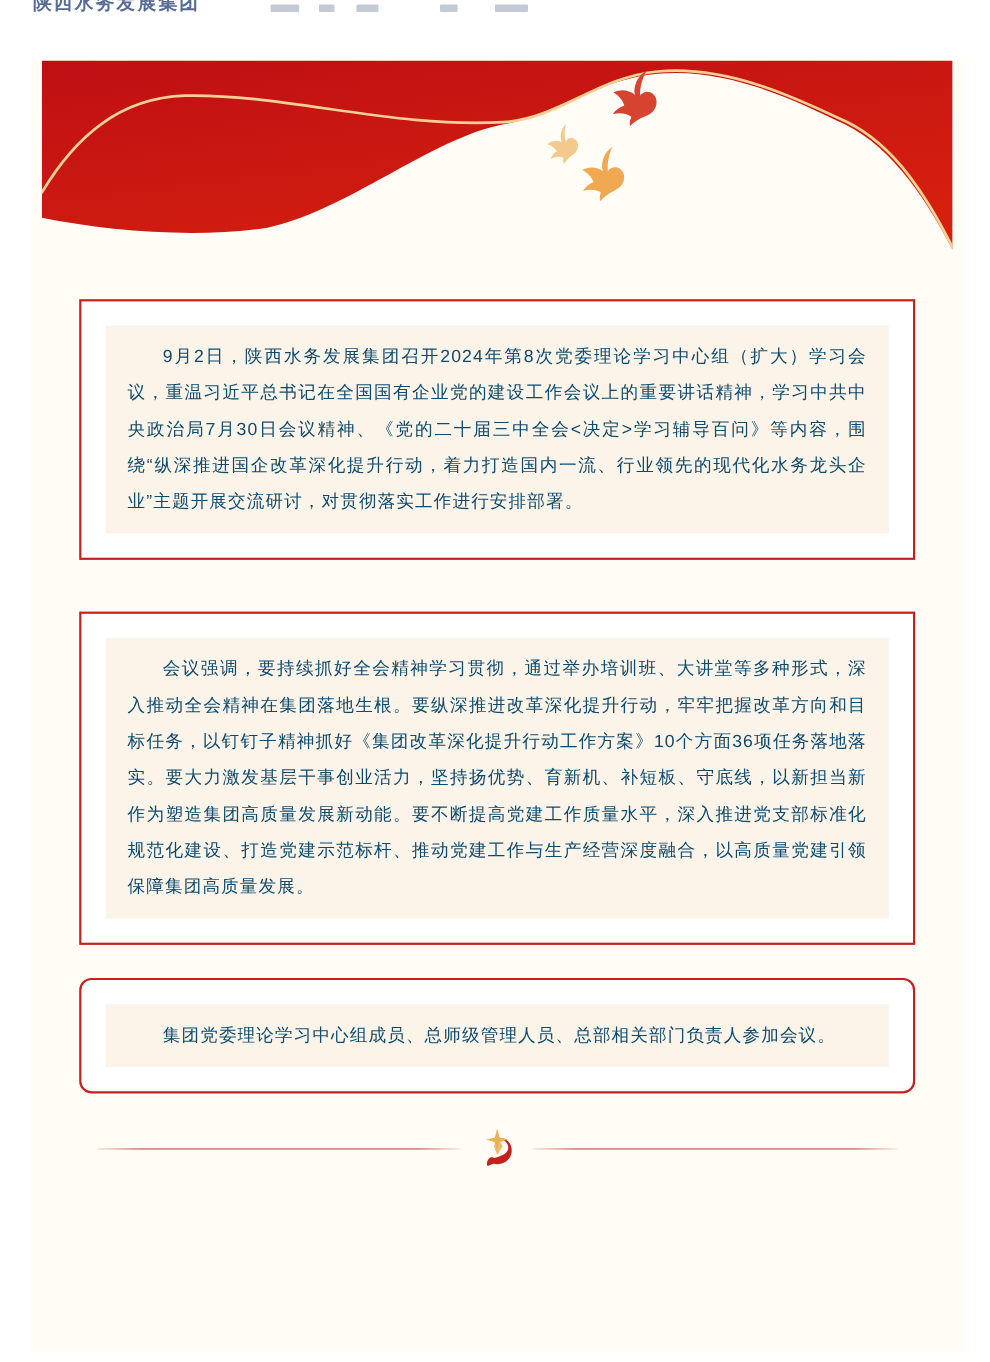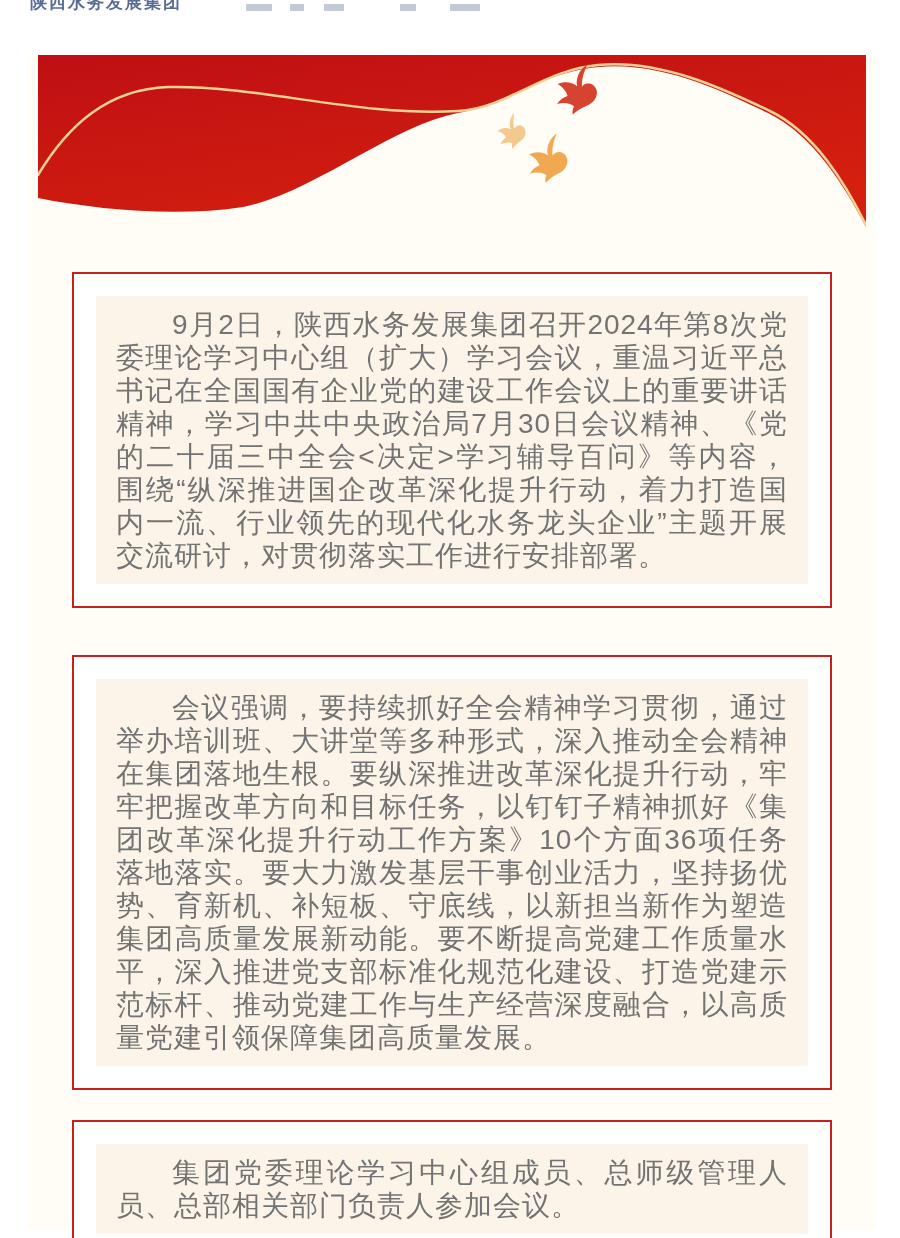--- a/index.html
+++ b/index.html
@@ -40,30 +40,30 @@
 
   
   .para-box {
     margin: 0 44px;
     border: 2px solid #c5211c;
     background: #ffffff;
     padding: 22px;
   }
   .para-box.first  { margin-top: 27px; }
   .para-box.second { margin-top: 47px; }
-  .para-box.third  { margin-top: 30px; }
+  .para-box.third  { margin-top: 30px; border-radius: 11px; }
   .para-inner {
     background: #fcf4e8;
     padding: 12px 20px;
   }
   .para-text {
-    font-size: 28px;
+    font-size: 16px;
     line-height: 33px;
     letter-spacing: 1px;
-    color: #737373;
+    color: #0c4a6e;
     text-align: justify;
     text-indent: 2em;
   }
 
   
   .footer-divider {
     margin: 30px 60px 0 60px;
     display: flex; align-items: center; gap: 14px;
     height: 40px;
   }

